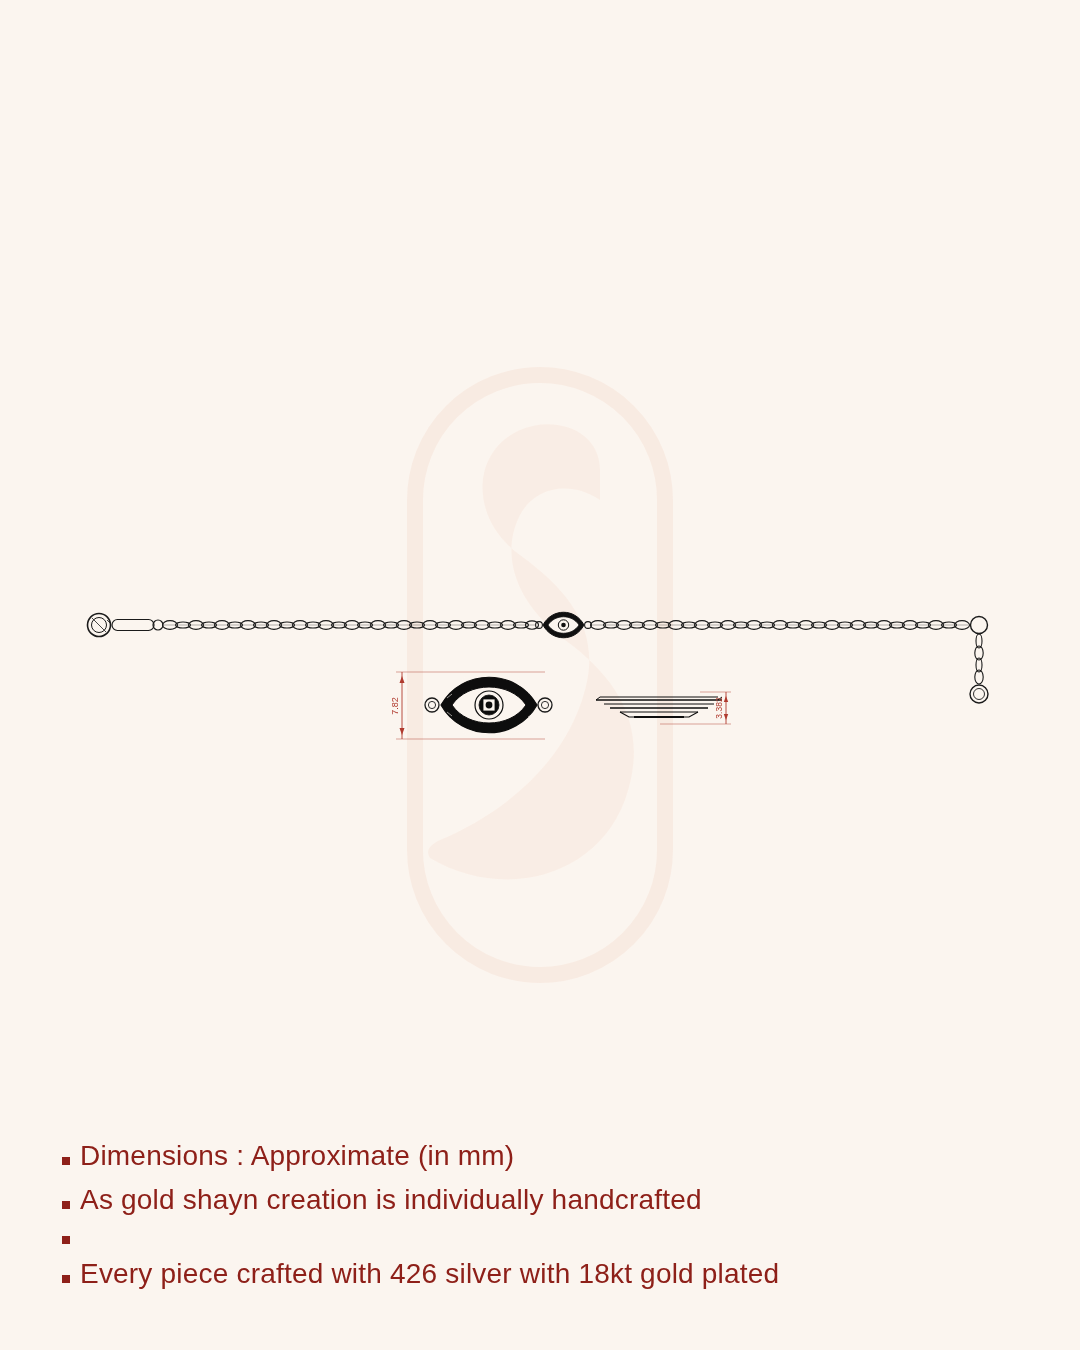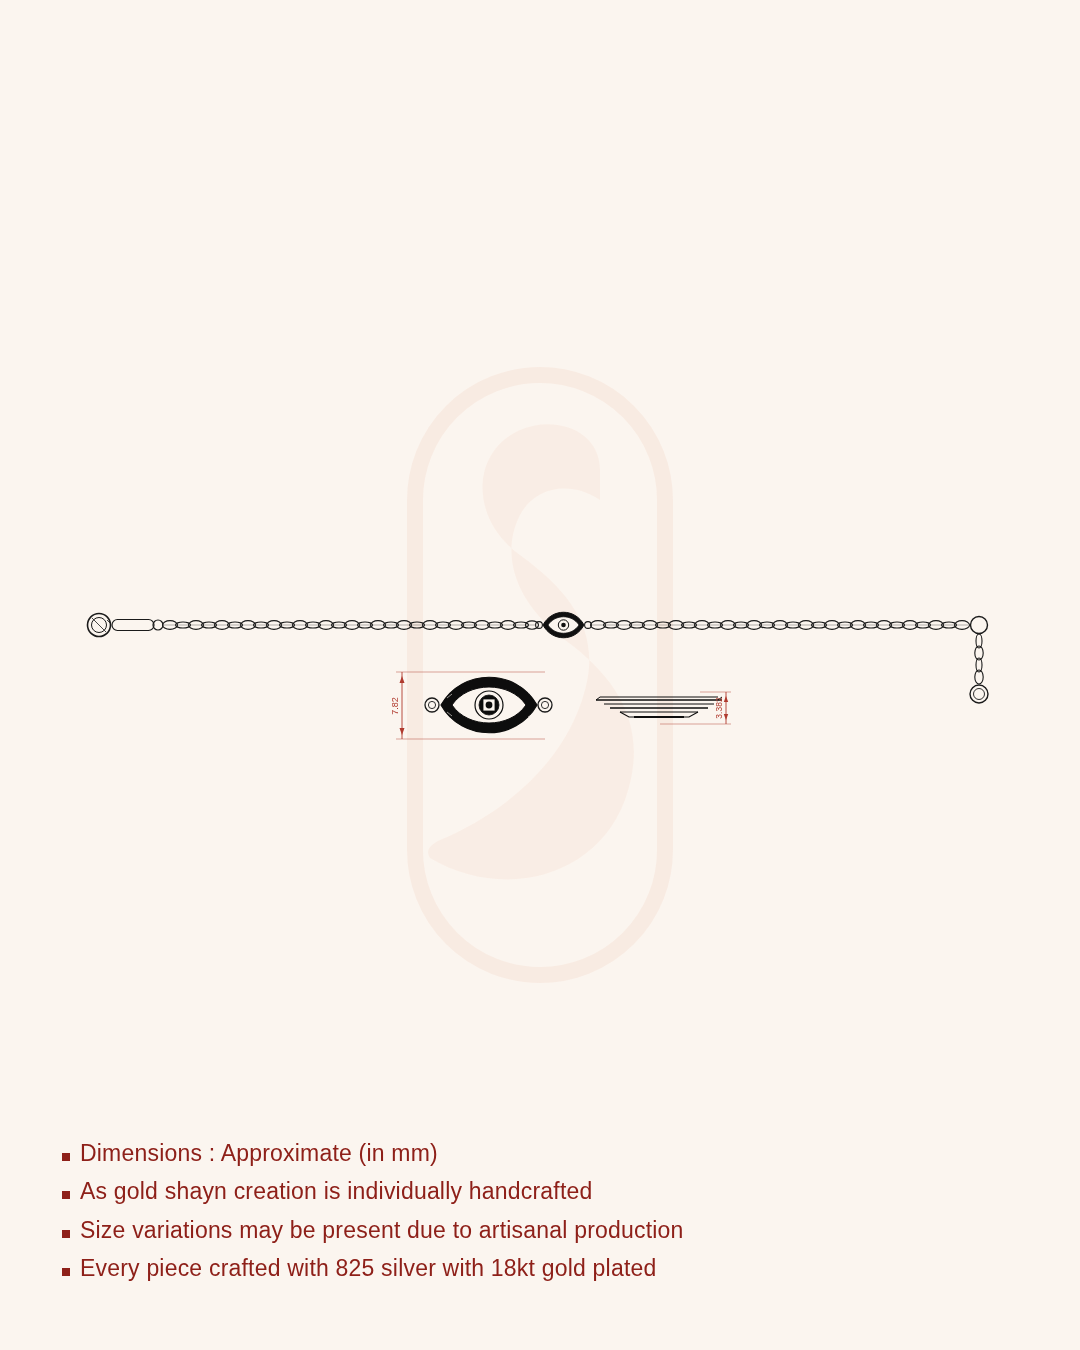--- a/index.html
+++ b/index.html
@@ -56,21 +56,21 @@
     padding-top: 3px;
   }
   .note-bullet span {
     display: inline-block;
     width: 8px;
     height: 8px;
     background: #8e2019;
   }
   .note-text {
     color: #8e2019;
-    font-size: 23px;
+    font-size: 28px;
     letter-spacing: 0.2px;
     line-height: 1.15;
     white-space: nowrap;
   }
 </style>
 </head>
 <body>
 
 <div class="page">
 
@@ -271,21 +271,20 @@
     <div class="note-row">
       <div class="note-bullet"><span></span></div>
       <div class="note-text">Dimensions : Approximate (in mm)</div>
     </div>
     <div class="note-row">
       <div class="note-bullet"><span></span></div>
       <div class="note-text">As gold shayn creation is individually handcrafted</div>
     </div>
     <div class="note-row">
       <div class="note-bullet"><span></span></div>
-      <div class="note-text">Size variations may be present due to artisanal production</div>
-    </div>
-    <div class="note-row">
-      <div class="note-bullet"><span></span></div>
-      <div class="note-text">Every piece crafted with 825 silver with 18kt gold plated</div>
+    </div>
+    <div class="note-row">
+      <div class="note-bullet"><span></span></div>
+      <div class="note-text">Every piece crafted with 426 silver with 18kt gold plated</div>
     </div>
   </div>
 
 </div>
 
 </body></html>

